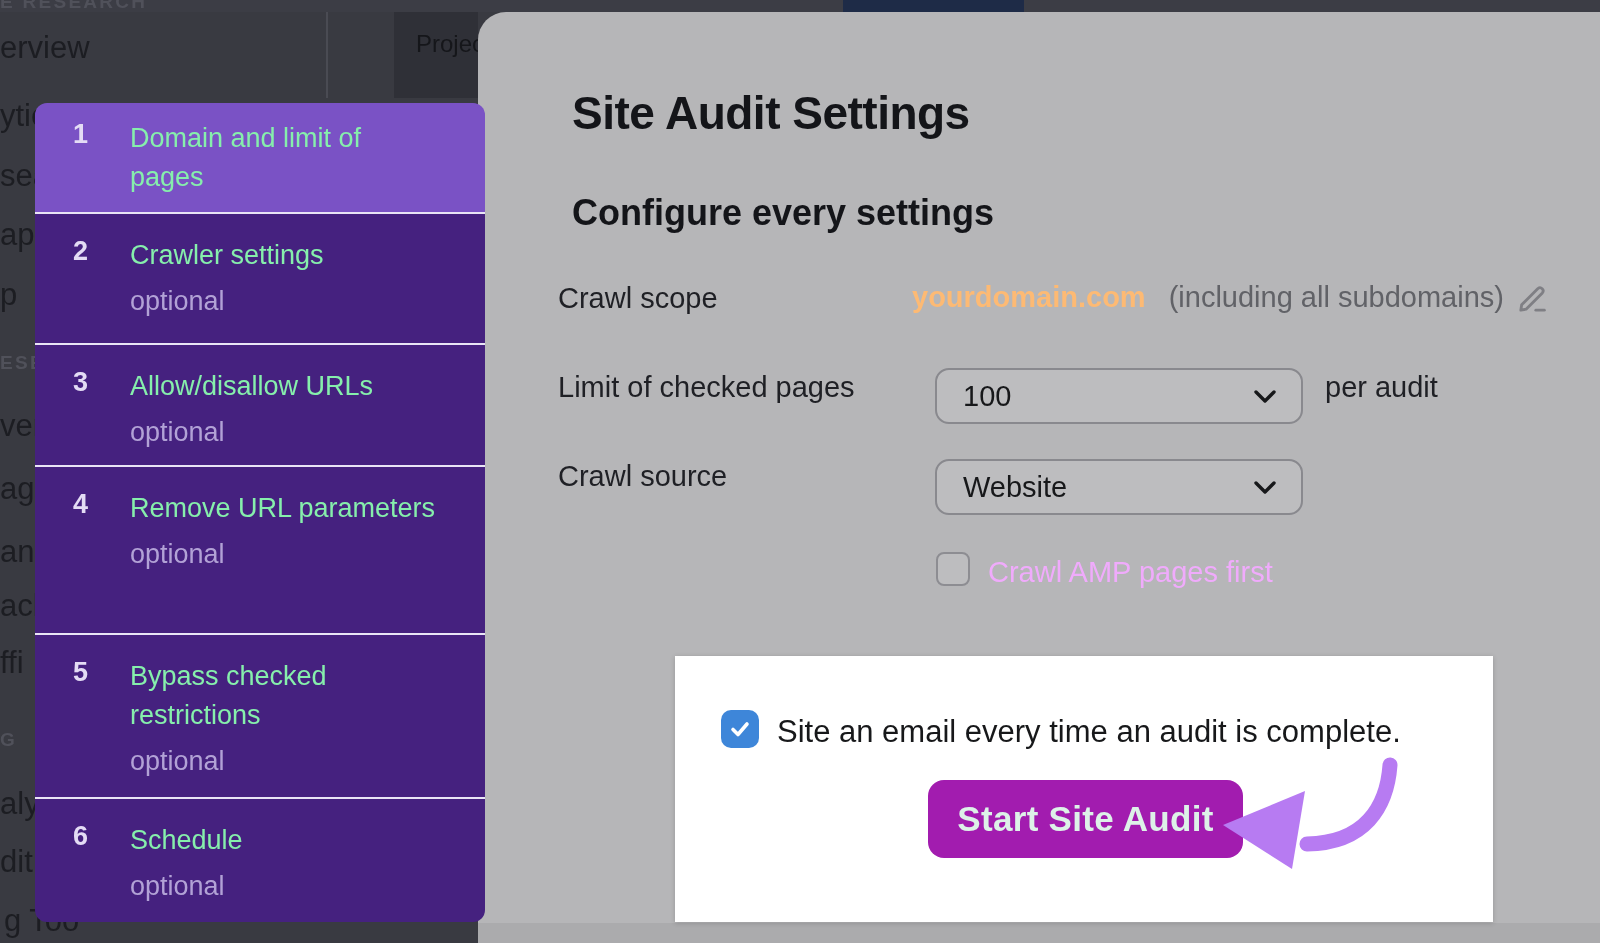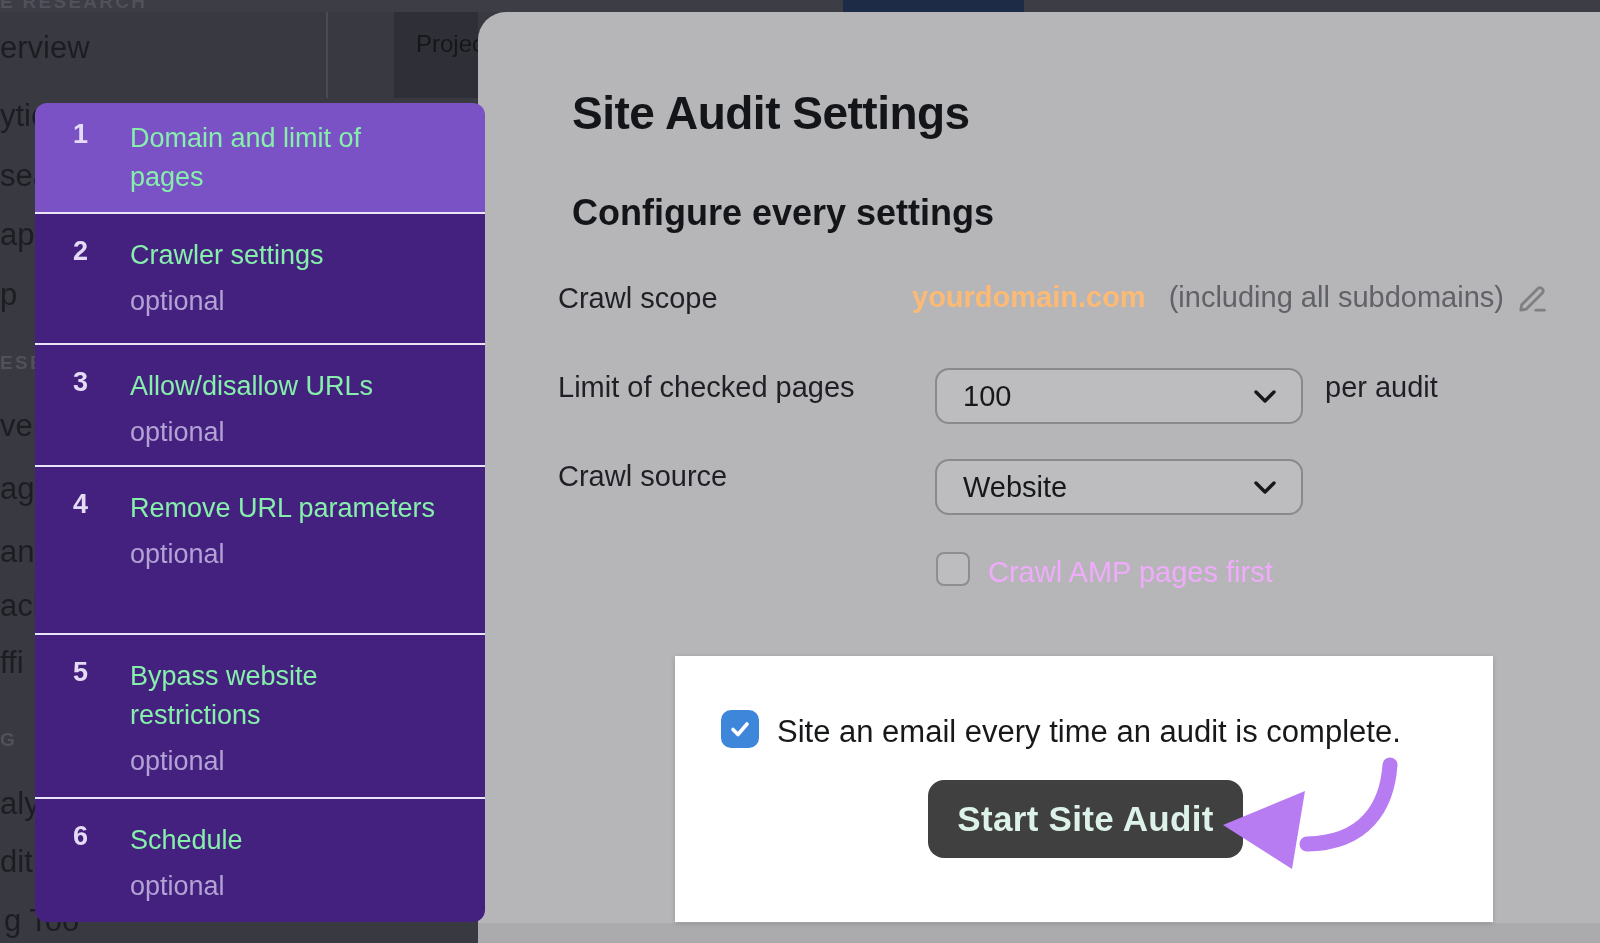--- a/index.html
+++ b/index.html
@@ -37,21 +37,21 @@
   .amp-check{left:936px;top:552px;width:34px;height:34px;box-sizing:border-box;
              border:2px solid #8d8d92;border-radius:8px;background:#bdbdbf;cursor:pointer;}
   .amp-label{left:988px;top:556px;font-size:29px;color:#f0abfc;white-space:nowrap;}
   
   .whitebox{position:absolute;left:675px;top:656px;width:818px;height:266px;background:#ffffff;z-index:2;
             box-shadow:0 1px 5px rgba(0,0,0,.18);}
   .wb{position:absolute;}
   .email-check{left:46px;top:54px;width:38px;height:38px;border-radius:10px;background:#3e86d9;
                display:flex;align-items:center;justify-content:center;cursor:pointer;}
   .email-label{left:102px;top:58px;font-size:31px;color:#17181a;white-space:nowrap;}
-  .start-btn{left:253px;top:124px;width:315px;height:78px;border:none;border-radius:16px;background:#404040;
+  .start-btn{left:253px;top:124px;width:315px;height:78px;border:none;border-radius:16px;background:#a21caf;
              display:flex;align-items:center;justify-content:center;cursor:pointer;}
   .start-btn span{font-size:35px;font-weight:600;color:#ddf2e8;letter-spacing:.3px;white-space:nowrap;}
   .arrow-svg{left:520px;top:89px;pointer-events:none;}
   
   .steps{position:absolute;left:35px;top:103px;width:450px;height:819px;border-radius:12px;
          overflow:hidden;display:flex;flex-direction:column;z-index:3;}
   .step{background:#45217f;display:flex;padding-left:38px;box-sizing:border-box;cursor:pointer;}
   .step.active{background:#7a52c5;}
   .step .num{width:57px;font-size:27px;font-weight:700;color:#e4dcf5;flex:none;}
   .step .body{width:310px;}
@@ -176,21 +176,21 @@
       <span class="num">4</span>
       <div class="body">
         <div class="title">Remove URL parameters</div>
         <div class="opt">optional</div>
       </div>
     </div>
     <div class="divider"></div>
     <div class="step s5">
       <span class="num">5</span>
       <div class="body">
-        <div class="title">Bypass website restrictions</div>
+        <div class="title">Bypass checked restrictions</div>
         <div class="opt">optional</div>
       </div>
     </div>
     <div class="divider"></div>
     <div class="step s6">
       <span class="num">6</span>
       <div class="body">
         <div class="title">Schedule</div>
         <div class="opt">optional</div>
       </div>

